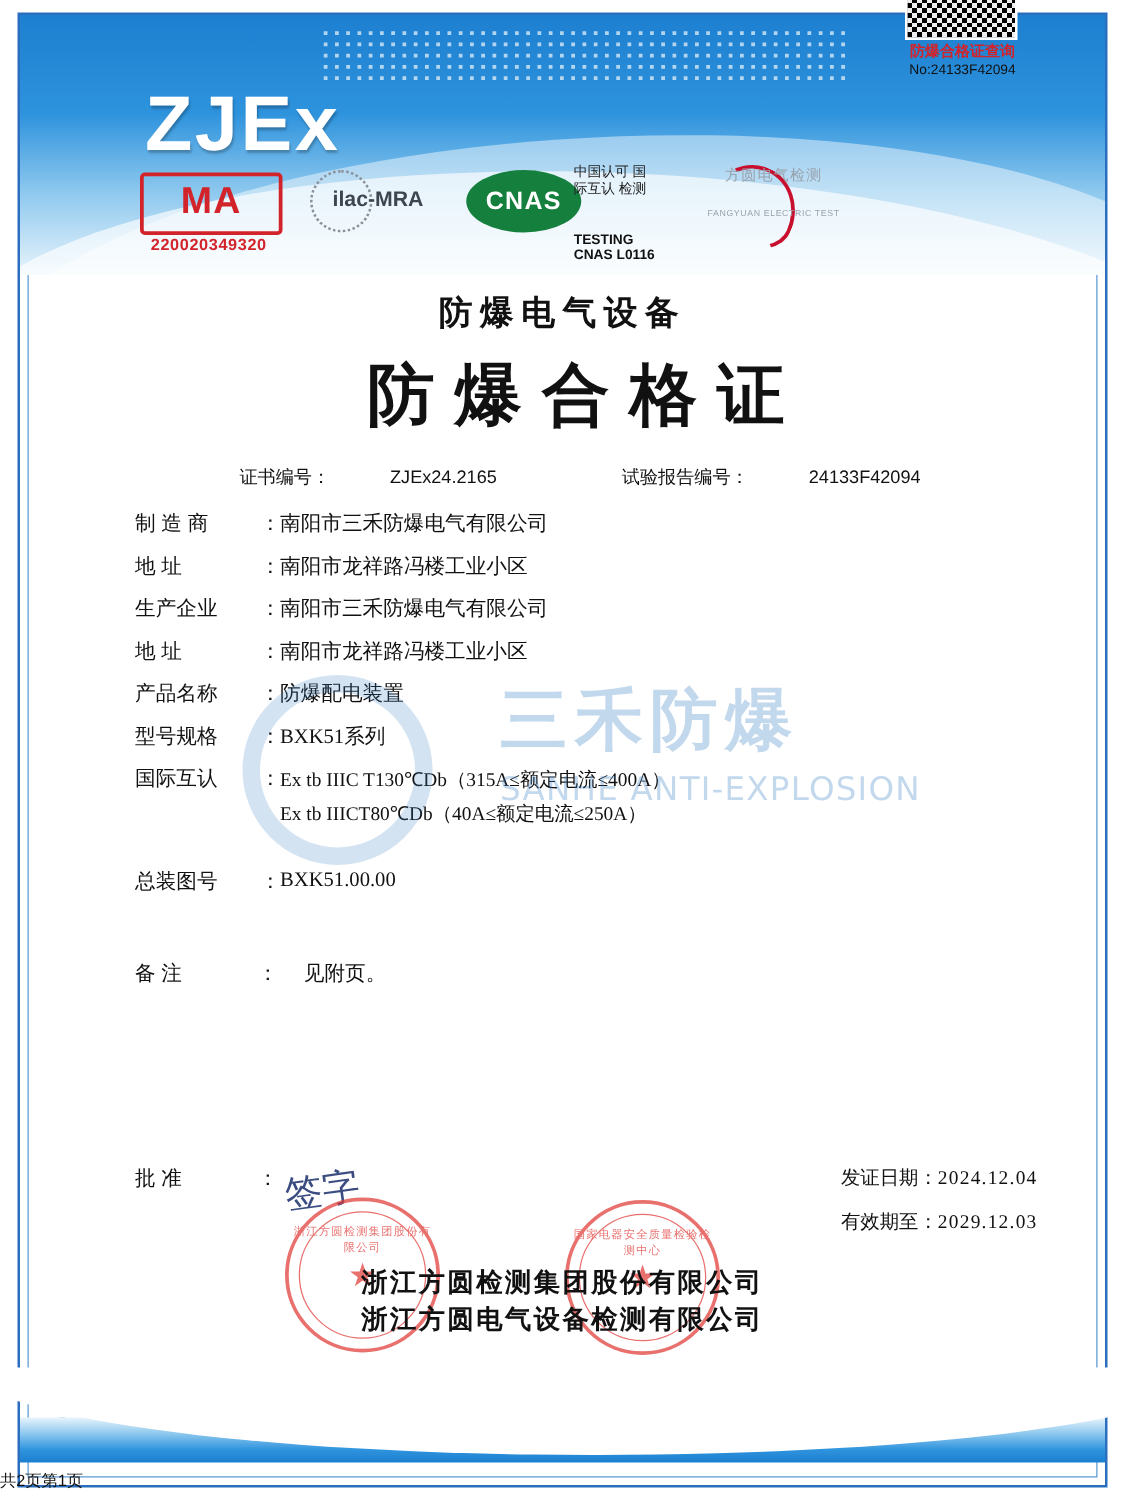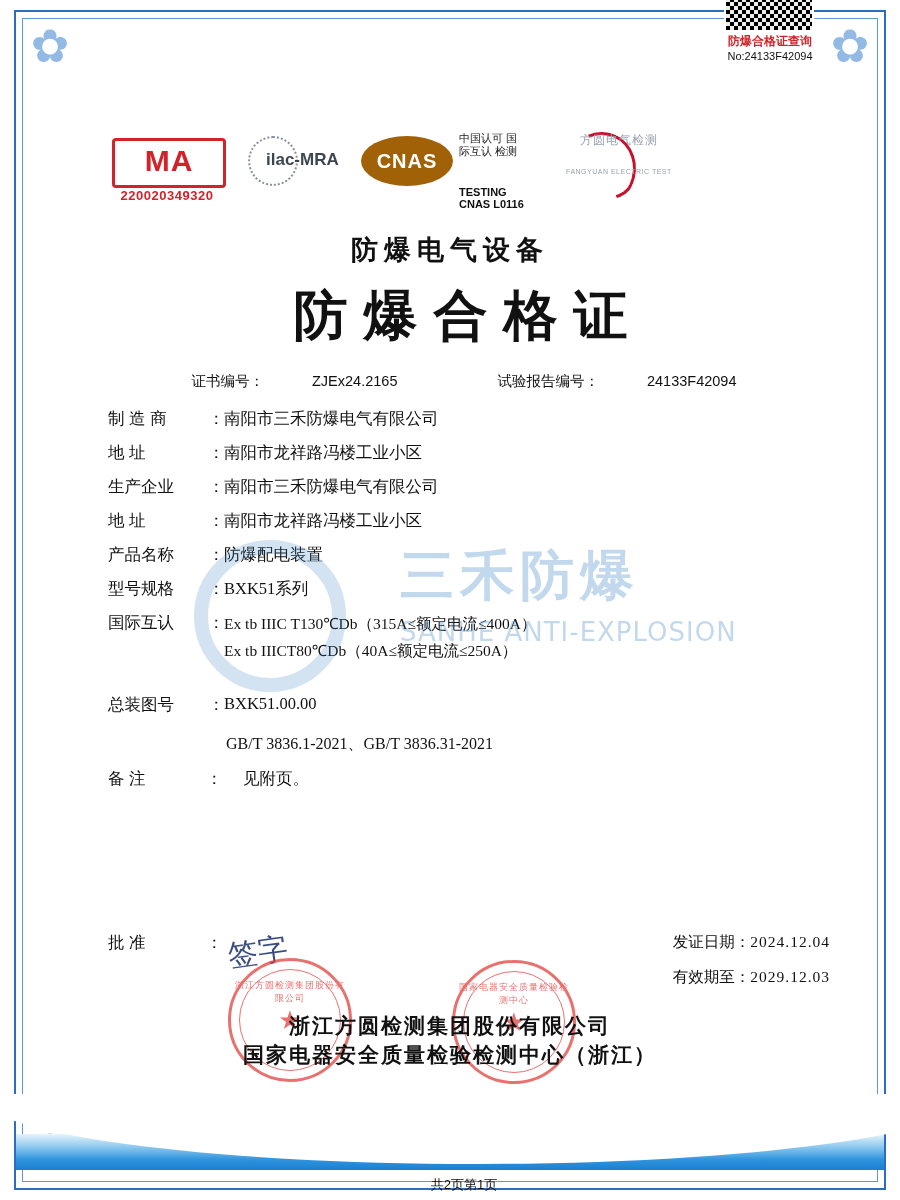--- a/index.html
+++ b/index.html
@@ -85,22 +85,22 @@
     position:absolute;left:0;top:0;width:46px;height:46px;border-radius:50%;
     border:2px dotted #8a9099;
   }
   .ilac .txt{
     position:absolute;left:18px;top:14px;font-size:17px;color:#3d4650;font-weight:bold;
   }
   .cnas{
     position:absolute;left:345px;top:0px;width:200px;height:60px;
   }
   .cnas .oval{
-    position:absolute;left:0;top:4px;width:92px;height:50px;border-radius:50%;
-    background:#a16207;
+    position:absolute;left:12px;top:4px;width:92px;height:50px;border-radius:50%;
+    background:#15803d;
   }
   .cnas .oval span{
     display:block;color:#fff;font-weight:bold;font-size:20px;text-align:center;line-height:50px;
     letter-spacing:1px;
   }
   .cnas .cn{
     position:absolute;left:98px;top:0px;font-size:11px;color:#1a1a1a;line-height:13px;
     width:60px;
   }
   .cnas .en{
@@ -229,22 +229,22 @@
     position:absolute;left:-40px;top:-40px;width:1000px;height:70px;
     background:#ffffff;
     border-radius:0 0 50% 50% / 0 0 100% 100%;
   }
   .footer-text{
     position:absolute;left:0;right:0;bottom:36px;text-align:center;
     font-size:13px;color:#111;
   }
   .footer-text span{margin:0 6px;}
   .pagenum{
-    position:absolute;left:0;right:0;bottom:6px;text-align:center;
-    font-size:13px;color:#111;padding-left:28px;
+    position:absolute;left:0;right:0;bottom:6px;text-align:left;
+    font-size:13px;color:#111;
   }
 
   
   .wm{
     position:absolute;left:400px;top:540px;width:470px;
     font-family:"DejaVu Sans",sans-serif;
     pointer-events:none;
   }
   .wm .cn{
     font-size:54px;font-weight:bold;color:#3a7fc4;opacity:.30;letter-spacing:6px;
@@ -262,20 +262,26 @@
 
 <div class="page">
 
   <div class="frame-outer"></div>
   <div class="frame-inner"></div>
   <div class="corner tl">✿</div>
   <div class="corner tr">✿</div>
   <div class="corner bl">✿</div>
   <div class="corner br">✿</div>
 
+  <div class="banner">
+    <div class="dots"></div>
+    <div class="wave"></div>
+    <div class="wave2"></div>
+    <div class="logo"><span>ZJEx</span></div>
+  </div>
 
   <div class="logorow">
     <div class="cma"><span>MA</span></div>
     <div class="cma-no">220020349320</div>
 
     <div class="ilac">
       <div class="ring"></div>
       <div class="txt">ilac-MRA</div>
     </div>
 
@@ -350,21 +356,20 @@
         <span class="l2">Ex tb IIICT80℃Db（40A≤额定电流≤250A）</span>
       </div>
     </div>
     <div class="row" style="margin-top:26px;">
       <div class="lbl">总装图号</div>
       <div class="colon">：</div>
       <div class="val" style="font-family:'Liberation Serif',serif;">BXK51.00.00</div>
     </div>
   </div>
 
-  <div class="standard">GB/T 3836.1-2021、GB/T 3836.31-2021</div>
 
   <div class="remarkrow">
     <span style="display:inline-block;width:98px;">备    注</span><span>：</span>
     <span style="margin-left:16px;">见附页。</span>
   </div>
 
   <div class="wm-ring"></div>
   <div class="wm">
     <div class="cn">三禾防爆</div>
     <div class="en">SANHE ANTI-EXPLOSION</div>
@@ -390,21 +395,21 @@
     <div class="star">★</div>
   </div>
   <div class="seal seal2">
     <div class="inner"></div>
     <div class="sealtext">国家电器安全质量检验检测中心</div>
     <div class="star">★</div>
   </div>
 
   <div class="orgs">
     <div>浙江方圆检测集团股份有限公司</div>
-    <div>国家电器安全质量检验检测中心（浙江）</div>
+    <div>浙江方圆电气设备检测有限公司</div>
   </div>
 
   <div class="note">注：本证仅对与送检样机一致的产品有效，持证者有责任保证产品符合标准规定。</div>
 
   <div class="footer-text">
     <span>地址：</span><span>浙江省嘉兴市广穹路400号</span>
     <span>http:www.fydqjc.cn</span>
     <span>电话：</span><span>0573-82077338</span>
   </div>
   <div class="footer">

